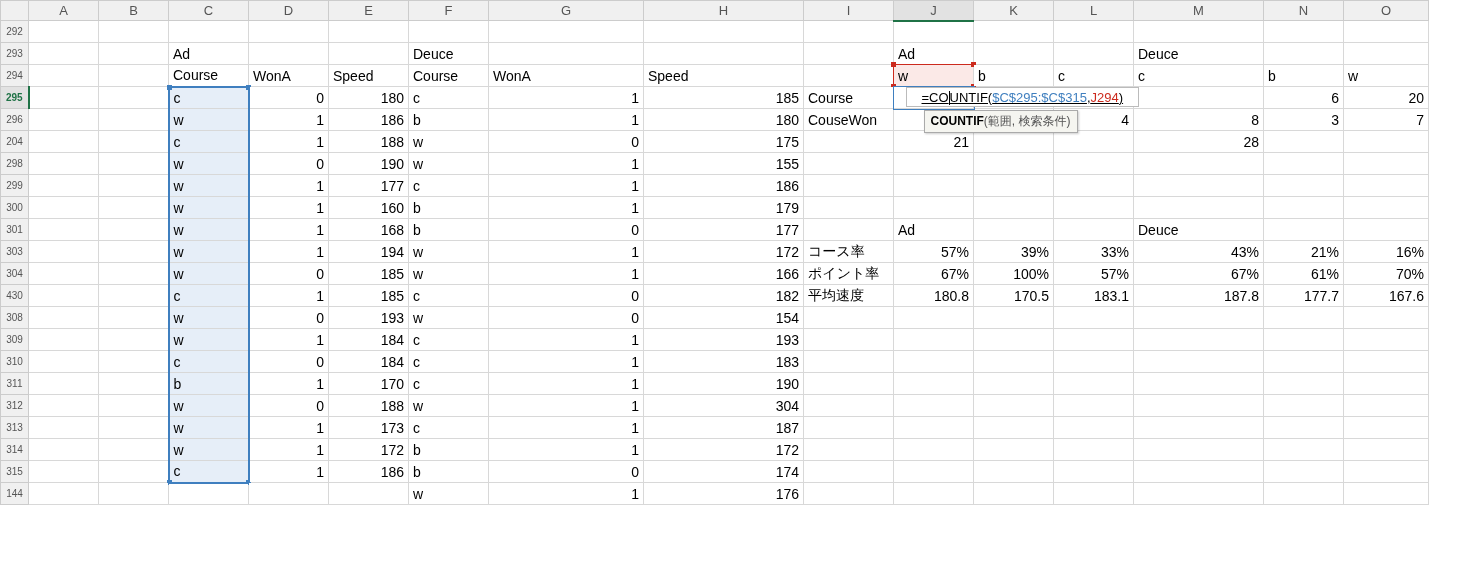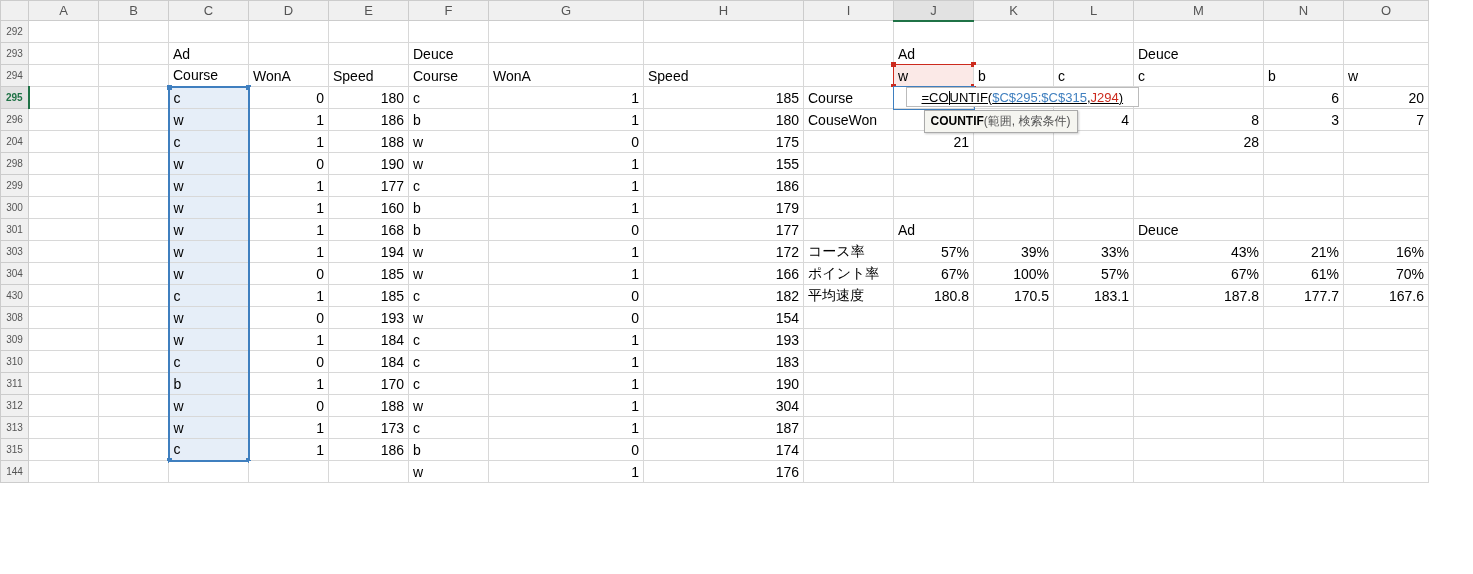--- a/index.html
+++ b/index.html
@@ -518,20 +518,38 @@
           <td class="col-H num">187</td>
           <td class="col-I"></td>
           <td class="col-J"></td>
           <td class="col-K"></td>
           <td class="col-L"></td>
           <td class="col-M"></td>
           <td class="col-N"></td>
           <td class="col-O"></td>
         </tr>
         <tr>
+          <th class="row-header">314</th>
+          <td class="col-A"></td>
+          <td class="col-B"></td>
+          <td class="col-C text sel-range sel-left sel-right" style="border-left: 2px solid rgb(63, 127, 191); border-right: 2px solid rgb(63, 127, 191);">w</td>
+          <td class="col-D num">1</td>
+          <td class="col-E num">172</td>
+          <td class="col-F text">b</td>
+          <td class="col-G num">1</td>
+          <td class="col-H num">172</td>
+          <td class="col-I"></td>
+          <td class="col-J"></td>
+          <td class="col-K"></td>
+          <td class="col-L"></td>
+          <td class="col-M"></td>
+          <td class="col-N"></td>
+          <td class="col-O"></td>
+        </tr>
+        <tr>
           <th class="row-header">315</th>
           <td class="col-A"></td>
           <td class="col-B"></td>
           <td class="col-C text sel-range sel-left sel-right" style="border-left: 2px solid rgb(63, 127, 191); border-right: 2px solid rgb(63, 127, 191); border-bottom: 2px solid rgb(63, 127, 191);">c<span class="sel-corner sc-bl"></span><span class="sel-corner sc-br"></span></td>
           <td class="col-D num">1</td>
           <td class="col-E num">186</td>
           <td class="col-F text">b</td>
           <td class="col-G num">0</td>
           <td class="col-H num">174</td>
           <td class="col-I"></td>

